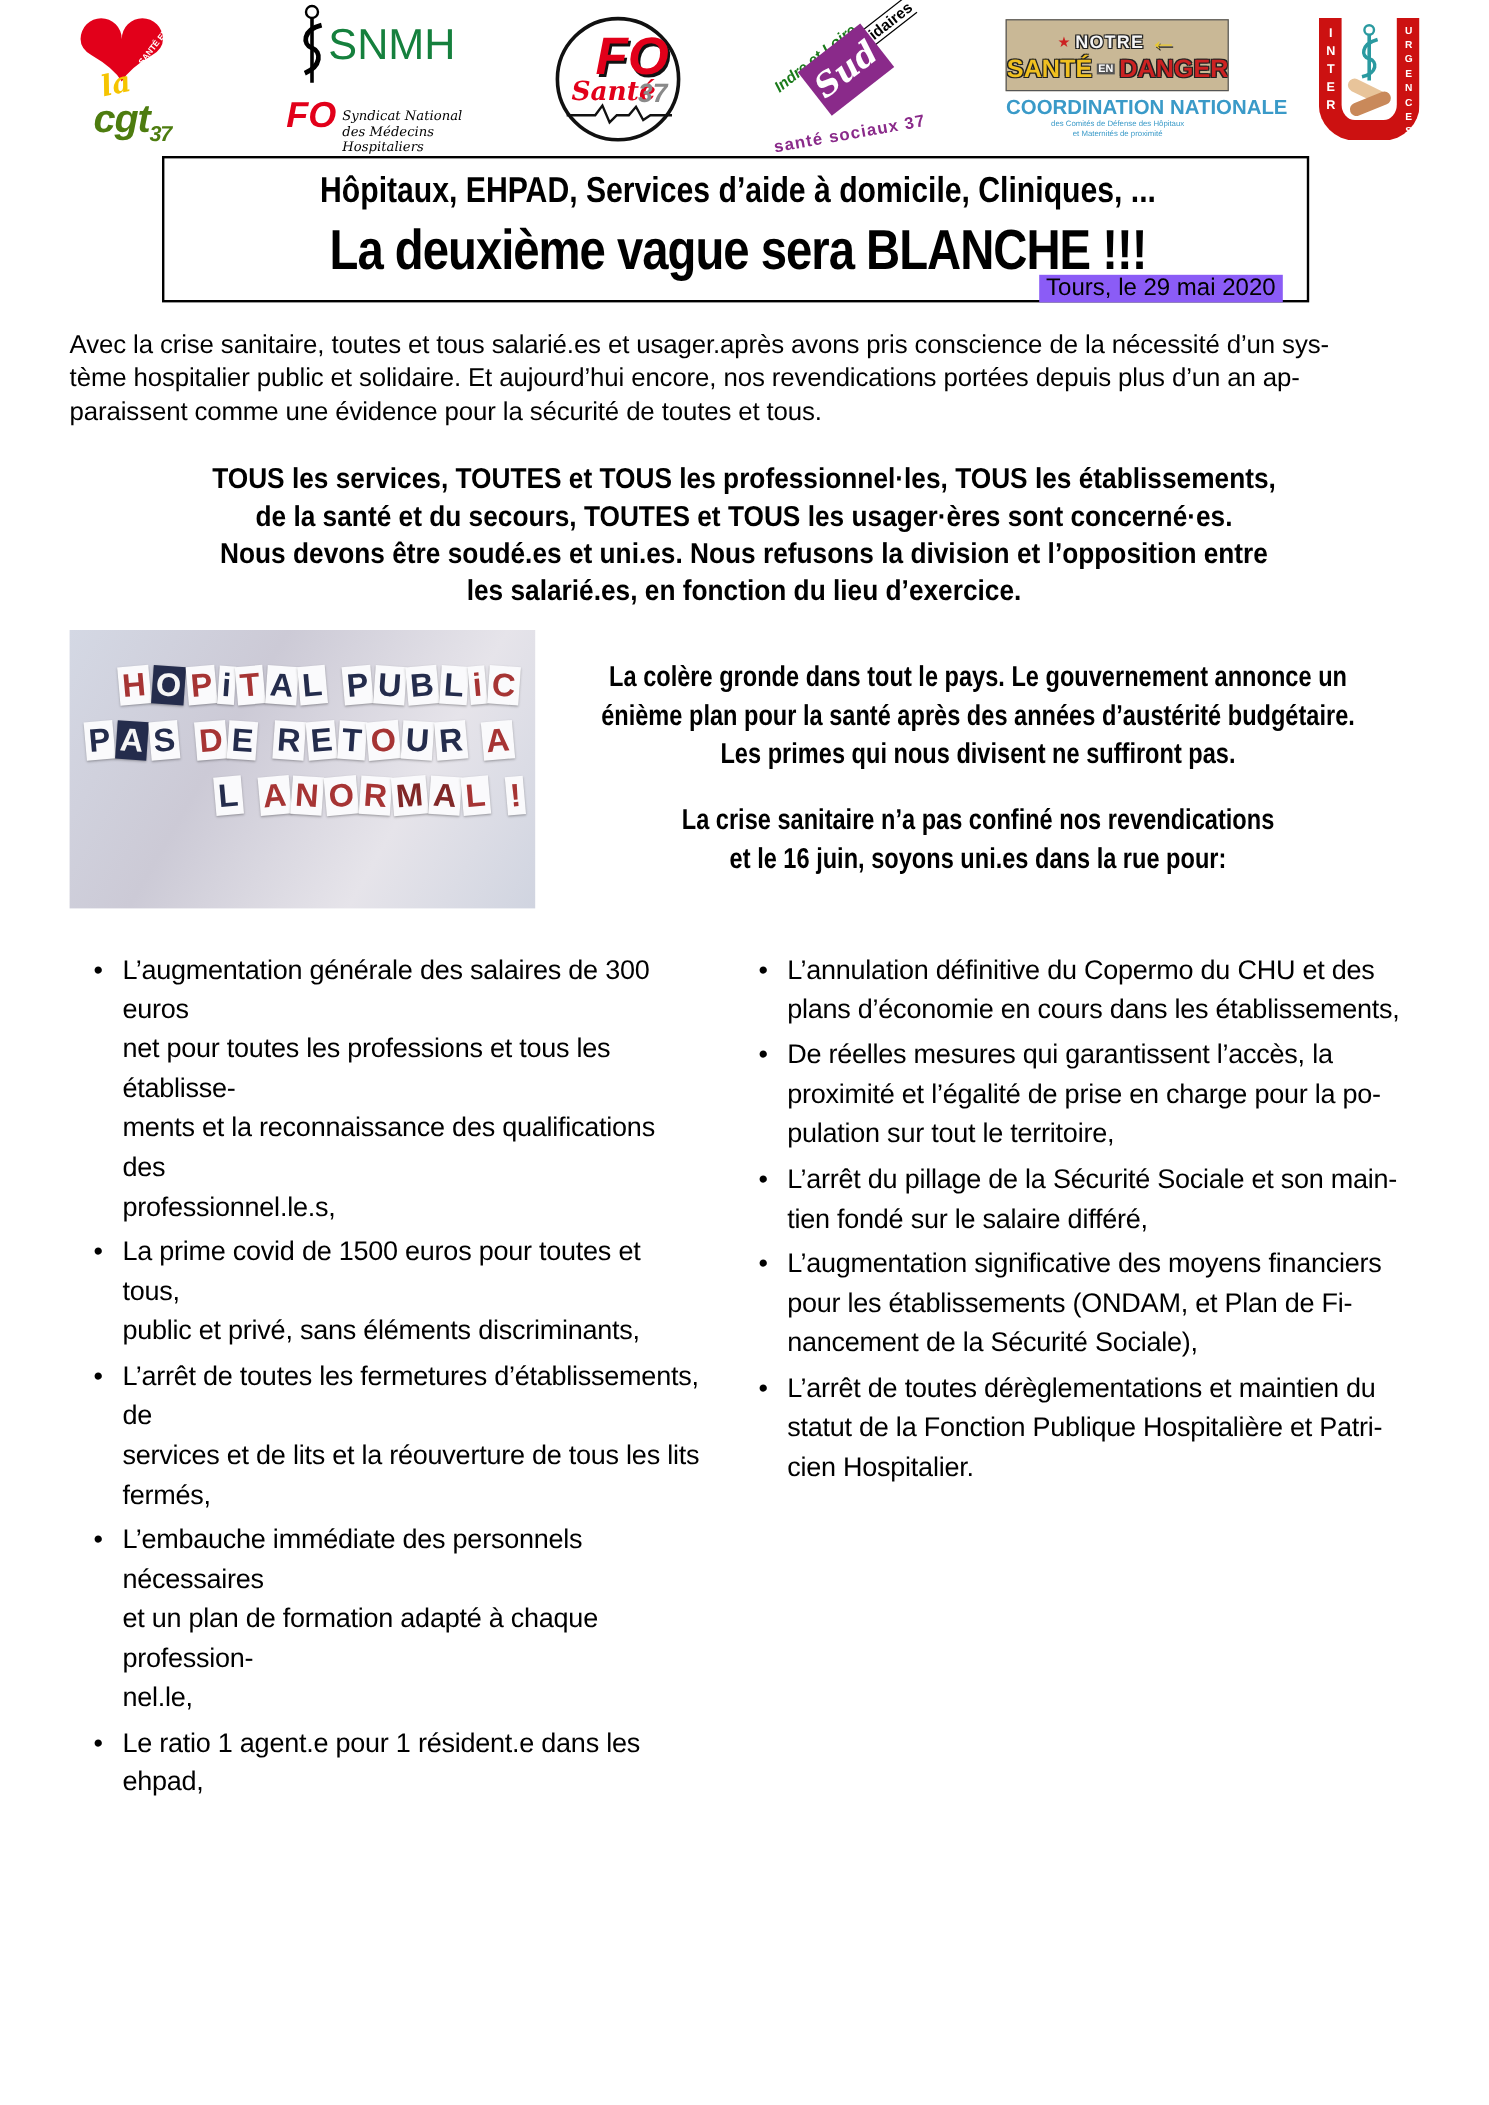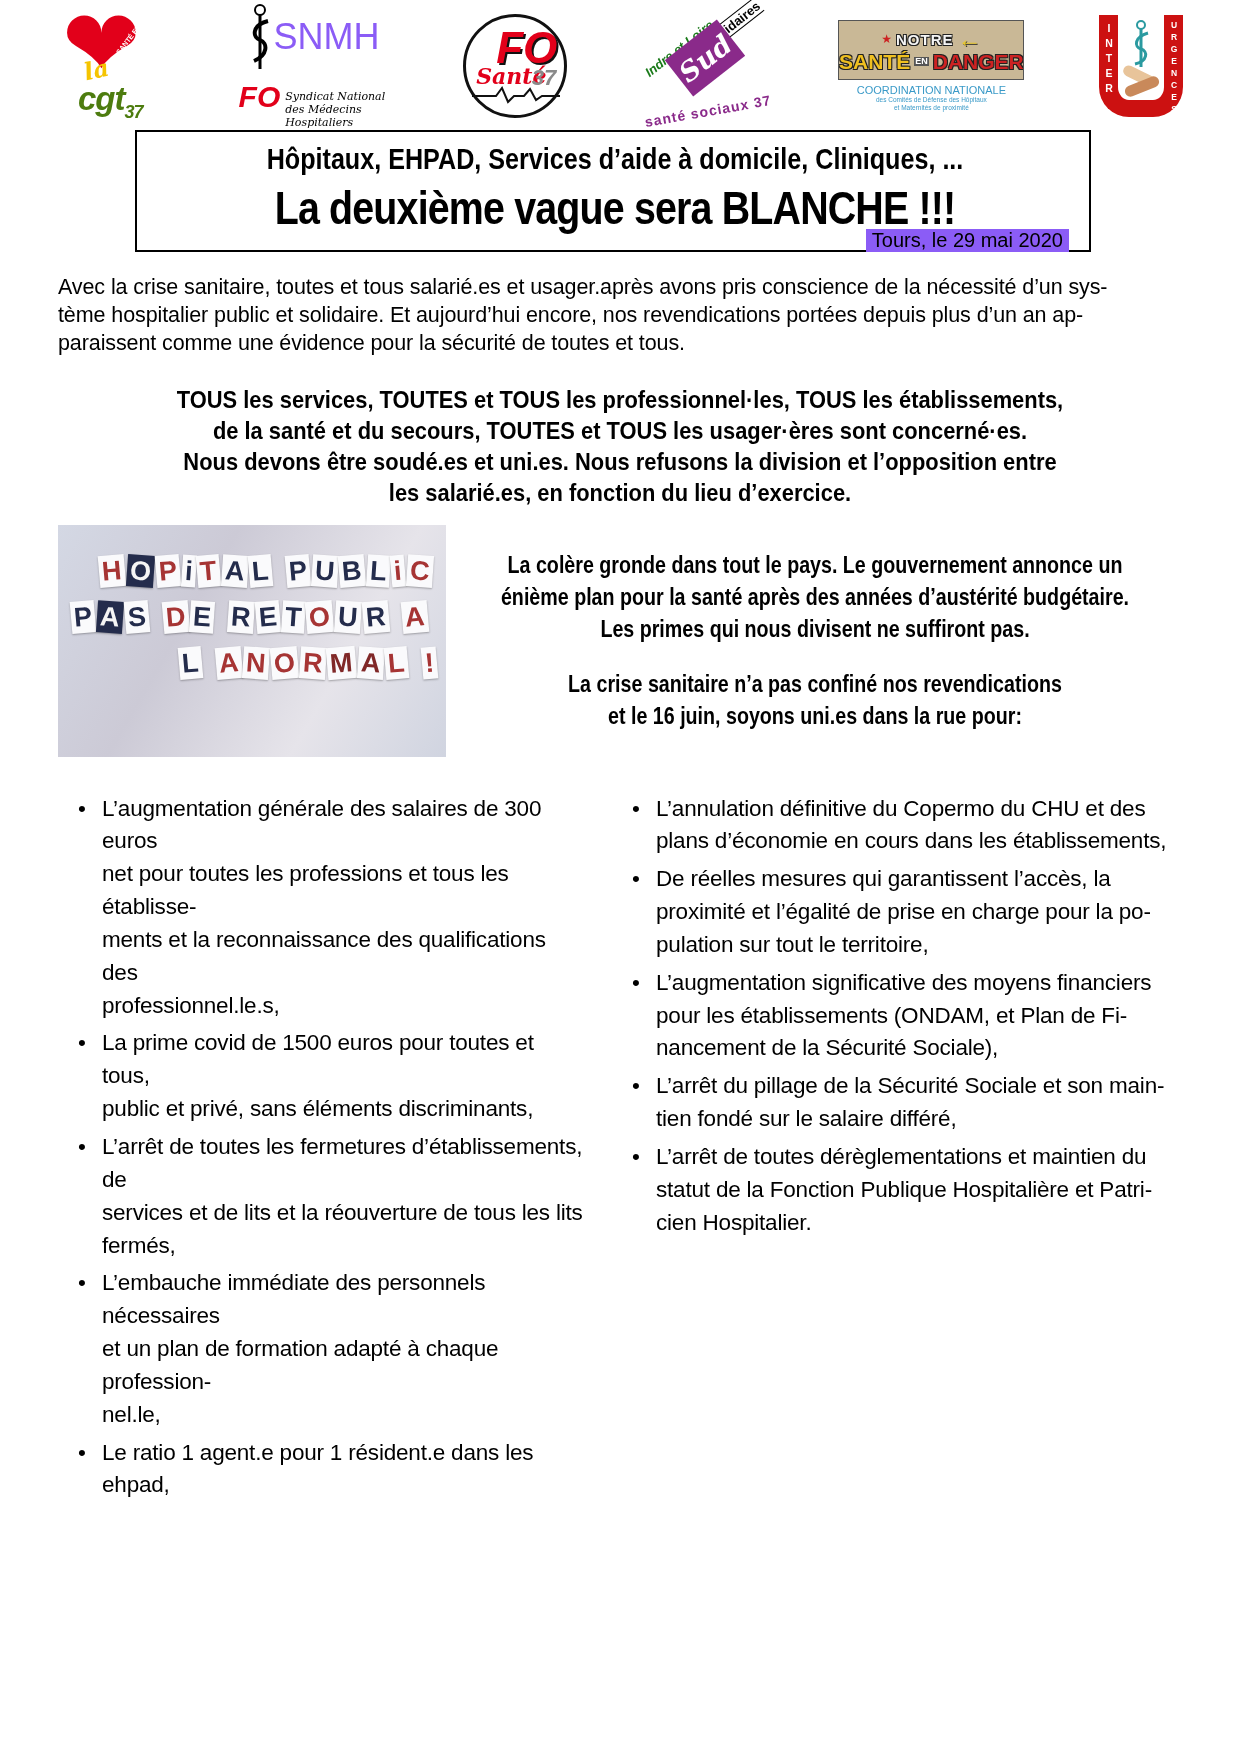--- a/index.html
+++ b/index.html
@@ -16,21 +16,21 @@
   .cgt-tagline{position:absolute;left:44px;top:20px;width:58px;font-size:7px;font-weight:bold;color:#fff;
                transform:rotate(-52deg);line-height:1.15;text-align:center;}
   .cgt-la{position:absolute;left:22px;top:42px;font-family:"DejaVu Serif",serif;font-style:italic;
           font-weight:bold;font-size:24px;color:#f5c400;transform:rotate(-12deg);}
   .cgt-name{position:absolute;left:16px;bottom:-4px;font-weight:bold;font-style:italic;font-size:33px;
             color:#4d7c0f;letter-spacing:-1px;}
   .cgt-dept{font-size:18px;}
 
   .logo-snmh{width:150px;text-align:center;}
   .snmh-top{display:flex;align-items:center;justify-content:center;gap:2px;}
-  .snmh-acronym{font-size:36px;color:#8b5cf6;letter-spacing:0;}
+  .snmh-acronym{font-size:36px;color:#15803d;letter-spacing:0;}
   .snmh-bottom{display:flex;align-items:center;justify-content:center;gap:5px;margin-top:-6px;}
   .snmh-fo{color:#e2001a;font-weight:bold;font-style:italic;font-size:30px;}
   .snmh-sub{font-family:"DejaVu Serif",serif;font-style:italic;font-size:11px;text-align:left;line-height:1.2;margin-top:25px;}
 
   .logo-fos{width:104px;height:104px;border:3px solid #111;border-radius:50%;background:#fff;box-sizing:border-box;}
   .fos-fo{position:absolute;left:30px;top:6px;font-size:44px;font-weight:bold;font-style:italic;color:#e2001a;
           text-shadow:2px 2px 0 #111;}
   .fos-sante{position:absolute;left:10px;top:46px;font-family:"DejaVu Serif",serif;font-style:italic;
              font-weight:bold;font-size:22px;color:#e2001a;}
   .fos-dept{position:absolute;right:8px;top:48px;color:#8a8a8a;font-size:22px;font-style:italic;font-weight:bold;}
@@ -53,21 +53,21 @@
   .nsed-r1,.nsed-r2{display:flex;align-items:center;justify-content:center;gap:4px;line-height:1;}
   .nsed-star{color:#cc2222;font-size:12px;}
   .nsed-notre{font-weight:800;color:#f5f5f5;font-size:15px;letter-spacing:1px;
               text-shadow:1px 1px 0 #222,-1px -1px 0 #222,1px -1px 0 #222,-1px 1px 0 #222;}
   .nsed-arrow{color:#e8c832;font-weight:bold;font-size:24px;text-shadow:1px 1px 0 #222;}
   .nsed-sante{color:#f0c020;font-weight:800;font-size:21px;
               text-shadow:1px 1px 0 #222,-1px -1px 0 #222,1px -1px 0 #222,-1px 1px 0 #222;}
   .nsed-en{color:#fff;font-size:9px;font-weight:bold;background:#555;padding:0 1px;}
   .nsed-danger{color:#cc2222;font-weight:800;font-size:21px;
                text-shadow:1px 1px 0 #222,-1px -1px 0 #222,1px -1px 0 #222,-1px 1px 0 #222;}
-  .nsed-coord{color:#3a9ac8;font-weight:normal;font-size:11px;margin-top:4px;white-space:nowrap;}
+  .nsed-coord{color:#3a9ac8;font-weight:bold;font-size:17px;margin-top:4px;white-space:nowrap;}
   .nsed-sub{color:#3a9ac8;font-size:6.5px;line-height:1.25;}
 
   .logo-inter{width:84px;height:102px;}
   .inter-u{position:absolute;inset:0;box-sizing:border-box;border-left:19px solid #cc1111;
            border-right:19px solid #cc1111;border-bottom:17px solid #cc1111;
            border-bottom-left-radius:30px;border-bottom-right-radius:30px;}
   .vert{writing-mode:vertical-lr;text-orientation:upright;}
   .inter-left{position:absolute;left:4px;top:7px;color:#fff;font-weight:bold;font-size:10.5px;letter-spacing:3px;}
   .inter-right{position:absolute;right:4px;top:5px;color:#fff;font-weight:bold;font-size:8.5px;letter-spacing:2px;}
   .inter-center{position:absolute;left:19px;right:19px;top:4px;text-align:center;}
@@ -300,25 +300,25 @@
 et un plan de formation adapté à chaque profession-
 nel.le,</li>
       <li>Le ratio 1 agent.e pour 1 résident.e dans les ehpad,</li>
     </ul>
     <ul class="dcol dright">
       <li>L’annulation définitive du Copermo du CHU et des
 plans d’économie en cours dans les établissements,</li>
       <li>De réelles mesures qui garantissent l’accès, la
 proximité et l’égalité de prise en charge pour la po-
 pulation sur tout le territoire,</li>
+      <li>L’arrêt du pillage de la Sécurité Sociale et son main-
+tien fondé sur le salaire différé,</li>
       <li>L’augmentation significative des moyens financiers
 pour les établissements (ONDAM, et  Plan de Fi-
 nancement de la Sécurité Sociale),</li>
-      <li>L’arrêt du pillage de la Sécurité Sociale et son main-
-tien fondé sur le salaire différé,</li>
       <li>L’arrêt de toutes dérèglementations et maintien du
 statut de la Fonction Publique Hospitalière et Patri-
 cien Hospitalier.</li>
     </ul>
   </section>
 
 
 </div>
 
 </body></html>

